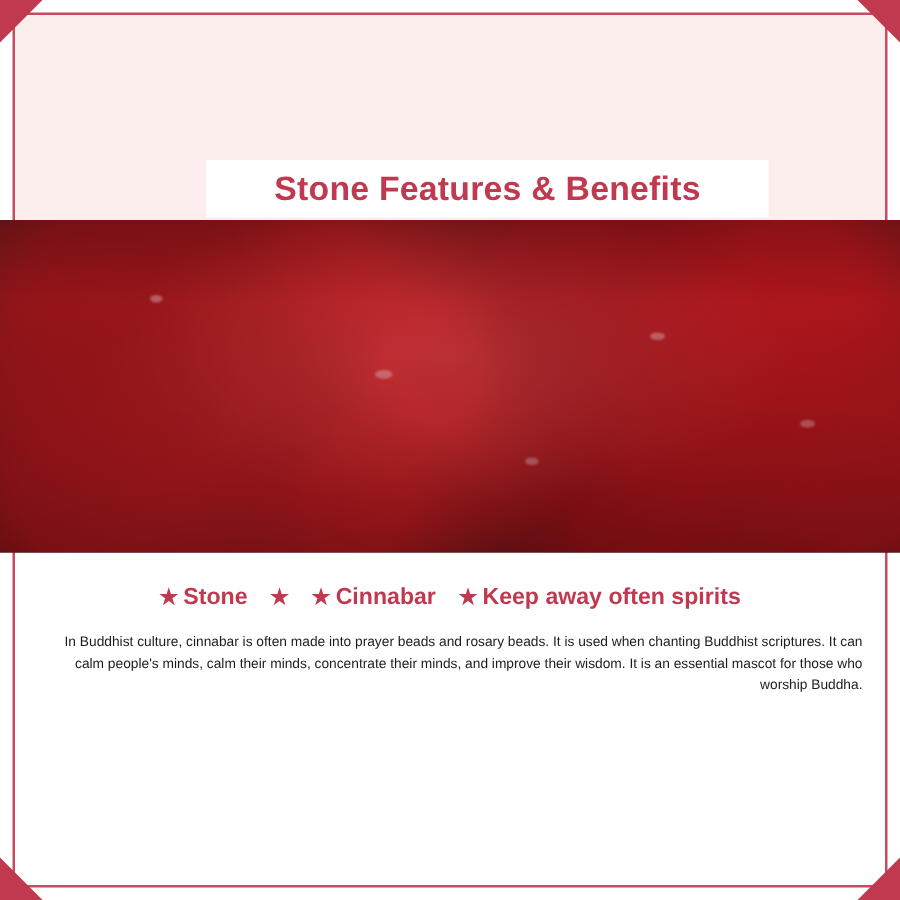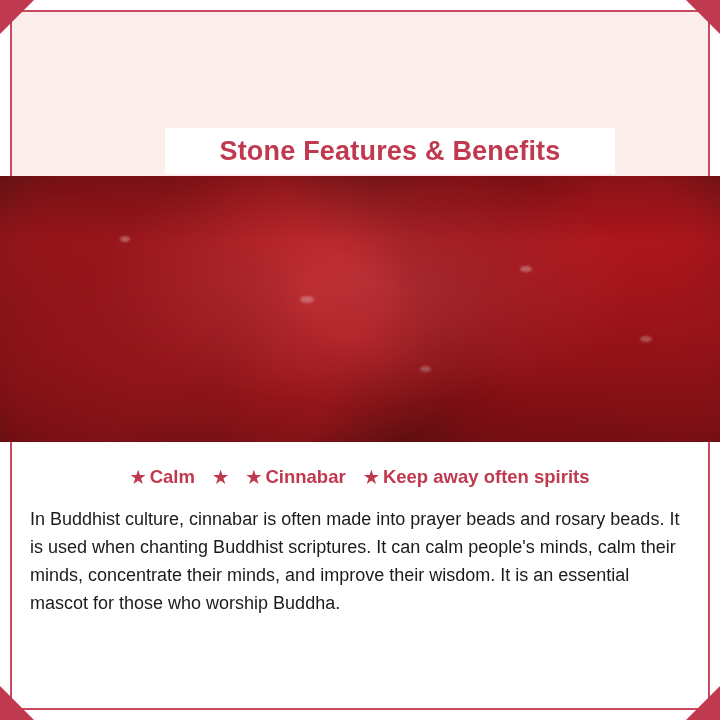--- a/index.html
+++ b/index.html
@@ -202,24 +202,24 @@
     line-height: 1;
     color: #c0394f;
   }
 
   
   .description {
     position: absolute;
     left: 30px;
     top: 506px;
     width: 660px;
-    font-size: 18px;
+    font-size: 11px;
     line-height: 1.55;
     color: #1b1b1b;
-    text-align: left;
+    text-align: right;
   }
 </style>
 </head>
 <body>
 
 <div class="page">
 
   <div class="header-bg"></div>
 
   <div class="frame"></div>
@@ -241,21 +241,21 @@
     <div class="photo-speck" style="left:520px; top:90px; width:12px; height:6px;"></div>
     <div class="photo-speck" style="left:420px; top:190px; width:11px; height:6px;"></div>
     <div class="photo-speck" style="left:640px; top:160px; width:12px; height:6px;"></div>
     <div class="photo-shade"></div>
   </div>
 
 
   <div class="benefits">
     <div class="benefit">
       <span class="star">★</span>
-      <span>Calm</span>
+      <span>Stone</span>
     </div>
     <div class="benefit">
       <span class="star">★</span>
     </div>
     <div class="benefit">
       <span class="star">★</span>
       <span>Cinnabar</span>
     </div>
     <div class="benefit">
       <span class="star">★</span>

